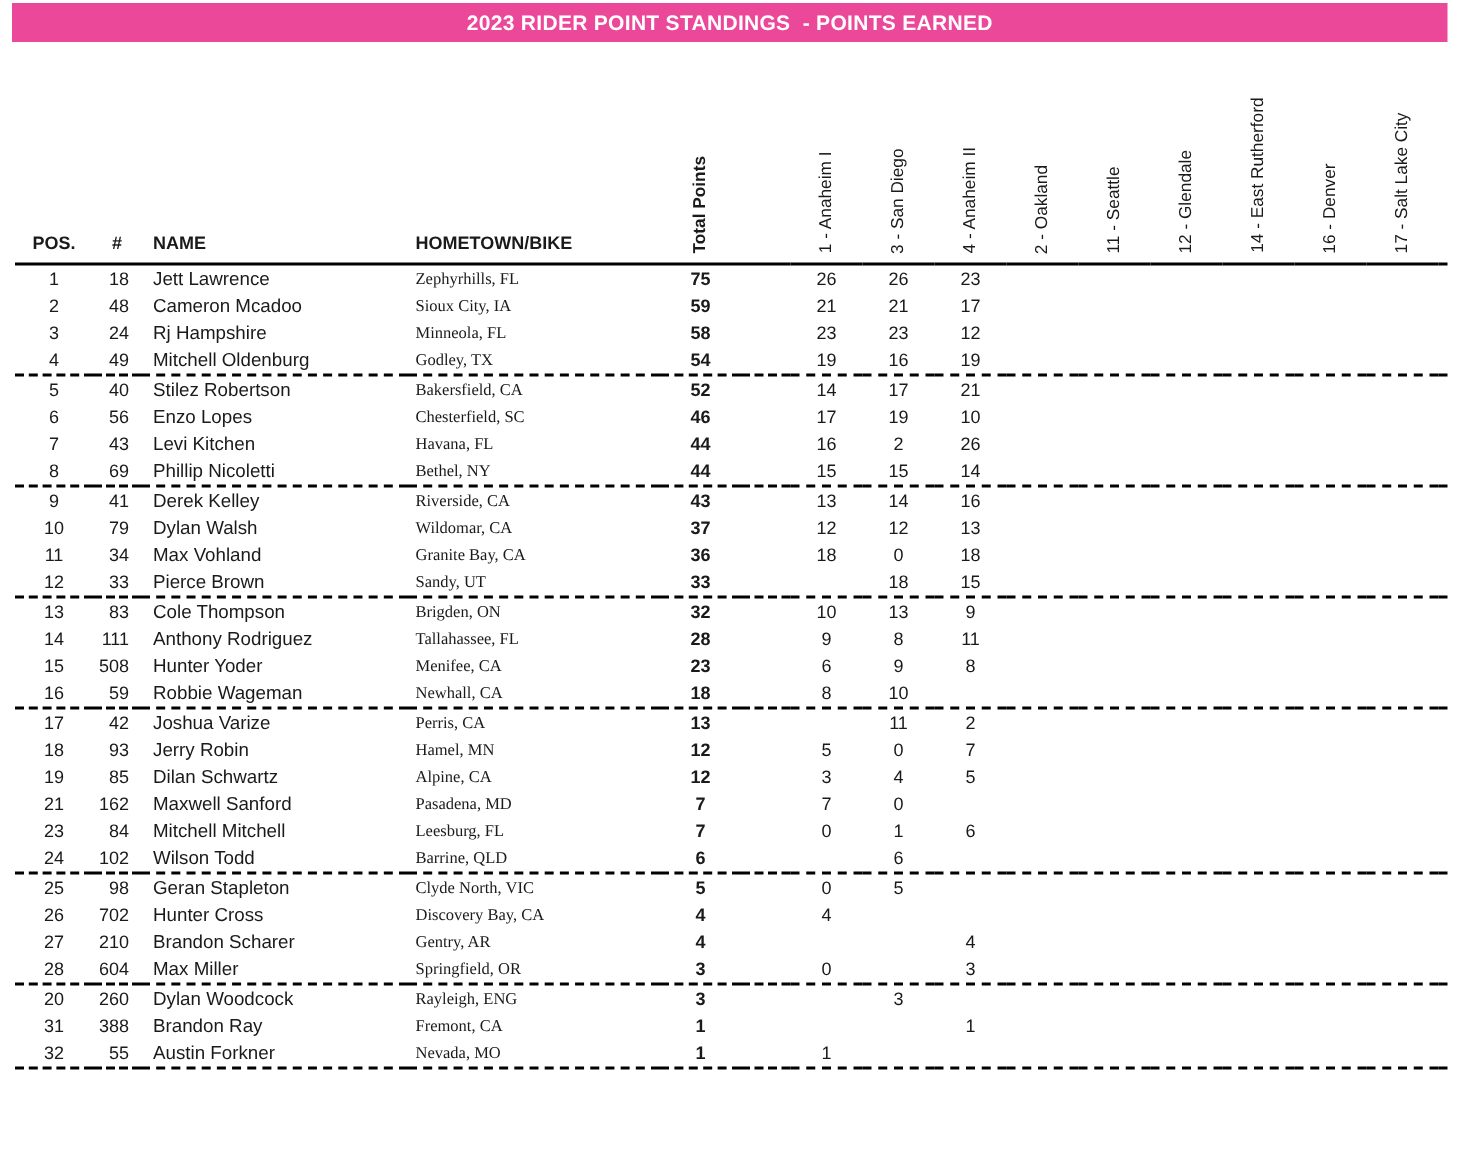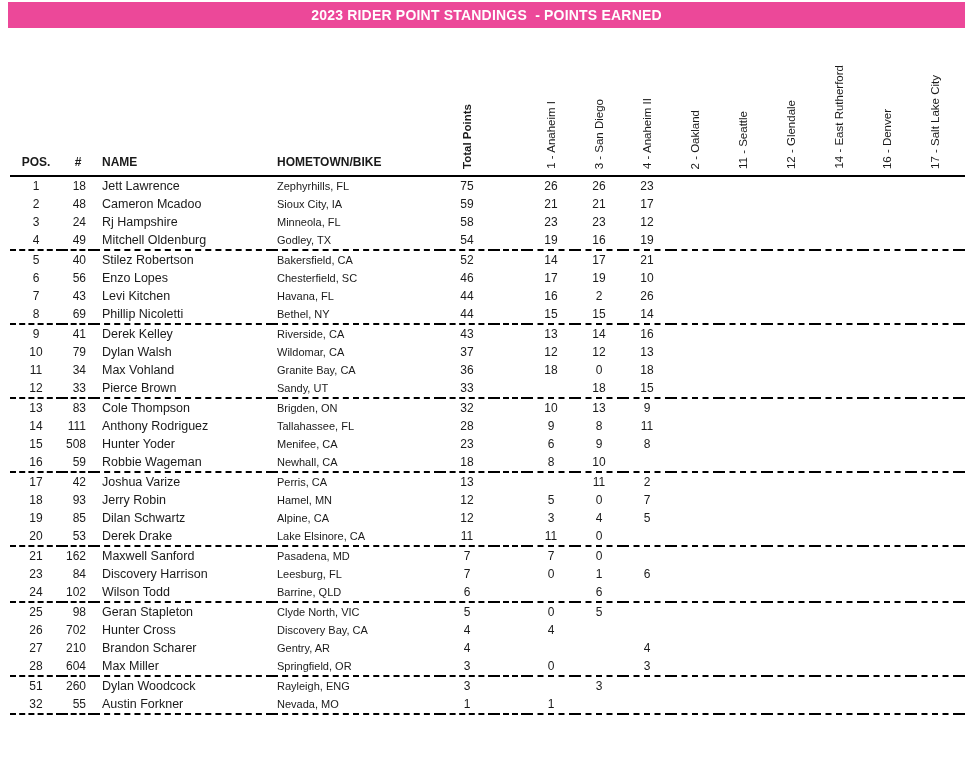--- a/index.html
+++ b/index.html
@@ -53,22 +53,22 @@
   tbody td {
     height: 18px; line-height: 18px;
     padding: 0;
     font-size: 12px;
     white-space: nowrap; overflow: hidden;
     color: #1a1a1a;
   }
   tbody td.c-pos { text-align: center; }
   tbody td.c-num { text-align: right; padding-right: 8px; }
   tbody td.c-name { text-align: left; padding-left: 8px; font-size: 12.5px; }
-  tbody td.c-home { text-align: left; padding-left: 5px; font-size: 11px; }
-  tbody td.c-total { text-align: center; font-weight: normal; }
+  tbody td.c-home { text-align: left; padding-left: 5px; font-size: 11px; font-family: Liberation Serif, serif; }
+  tbody td.c-total { text-align: center; font-weight: bold; }
   tbody td.c-race { text-align: center; }
   tr.sep td { border-bottom: 2px dashed #000; }
 </style>
 </head>
 <body>
 
 <div class="title-bar">
   <span>2023 RIDER POINT STANDINGS&nbsp; - POINTS EARNED</span>
 </div>
 
@@ -467,38 +467,20 @@
         <td class="c-race">4</td>
         <td class="c-race">5</td>
         <td class="c-race"></td>
         <td class="c-race"></td>
         <td class="c-race"></td>
         <td class="c-race"></td>
         <td class="c-race"></td>
         <td class="c-race"></td>
         <td class="c-end"></td>
       </tr>
-      <tr class="sep">
-        <td class="c-pos">20</td>
-        <td class="c-num">53</td>
-        <td class="c-name">Derek Drake</td>
-        <td class="c-home">Lake Elsinore, CA</td>
-        <td class="c-total">11</td>
-        <td class="c-spacer"></td>
-        <td class="c-race">11</td>
-        <td class="c-race">0</td>
-        <td class="c-race"></td>
-        <td class="c-race"></td>
-        <td class="c-race"></td>
-        <td class="c-race"></td>
-        <td class="c-race"></td>
-        <td class="c-race"></td>
-        <td class="c-race"></td>
-        <td class="c-end"></td>
-      </tr>
       <tr>
         <td class="c-pos">21</td>
         <td class="c-num">162</td>
         <td class="c-name">Maxwell Sanford</td>
         <td class="c-home">Pasadena, MD</td>
         <td class="c-total">7</td>
         <td class="c-spacer"></td>
         <td class="c-race">7</td>
         <td class="c-race">0</td>
         <td class="c-race"></td>
@@ -506,21 +488,21 @@
         <td class="c-race"></td>
         <td class="c-race"></td>
         <td class="c-race"></td>
         <td class="c-race"></td>
         <td class="c-race"></td>
         <td class="c-end"></td>
       </tr>
       <tr>
         <td class="c-pos">23</td>
         <td class="c-num">84</td>
-        <td class="c-name">Discovery Harrison</td>
+        <td class="c-name">Mitchell Mitchell</td>
         <td class="c-home">Leesburg, FL</td>
         <td class="c-total">7</td>
         <td class="c-spacer"></td>
         <td class="c-race">0</td>
         <td class="c-race">1</td>
         <td class="c-race">6</td>
         <td class="c-race"></td>
         <td class="c-race"></td>
         <td class="c-race"></td>
         <td class="c-race"></td>
@@ -612,29 +594,47 @@
         <td class="c-race">3</td>
         <td class="c-race"></td>
         <td class="c-race"></td>
         <td class="c-race"></td>
         <td class="c-race"></td>
         <td class="c-race"></td>
         <td class="c-race"></td>
         <td class="c-end"></td>
       </tr>
       <tr>
-        <td class="c-pos">51</td>
+        <td class="c-pos">20</td>
         <td class="c-num">260</td>
         <td class="c-name">Dylan Woodcock</td>
         <td class="c-home">Rayleigh, ENG</td>
         <td class="c-total">3</td>
         <td class="c-spacer"></td>
         <td class="c-race"></td>
         <td class="c-race">3</td>
         <td class="c-race"></td>
+        <td class="c-race"></td>
+        <td class="c-race"></td>
+        <td class="c-race"></td>
+        <td class="c-race"></td>
+        <td class="c-race"></td>
+        <td class="c-race"></td>
+        <td class="c-end"></td>
+      </tr>
+      <tr>
+        <td class="c-pos">31</td>
+        <td class="c-num">388</td>
+        <td class="c-name">Brandon Ray</td>
+        <td class="c-home">Fremont, CA</td>
+        <td class="c-total">1</td>
+        <td class="c-spacer"></td>
+        <td class="c-race"></td>
+        <td class="c-race"></td>
+        <td class="c-race">1</td>
         <td class="c-race"></td>
         <td class="c-race"></td>
         <td class="c-race"></td>
         <td class="c-race"></td>
         <td class="c-race"></td>
         <td class="c-race"></td>
         <td class="c-end"></td>
       </tr>
       <tr class="sep">
         <td class="c-pos">32</td>

